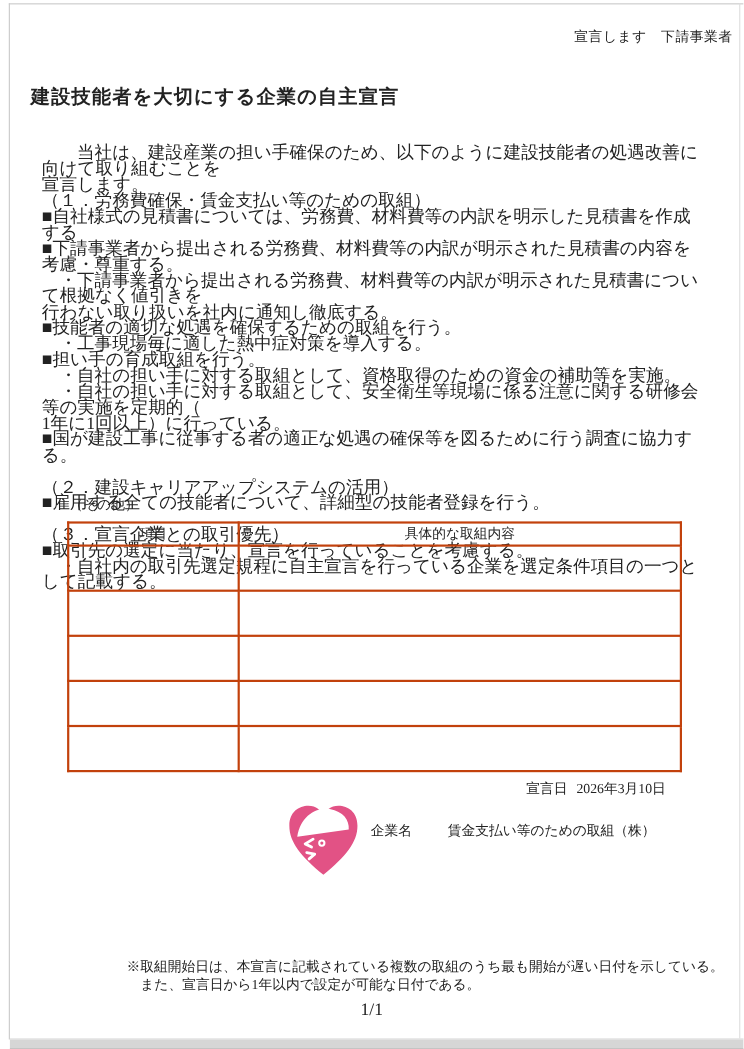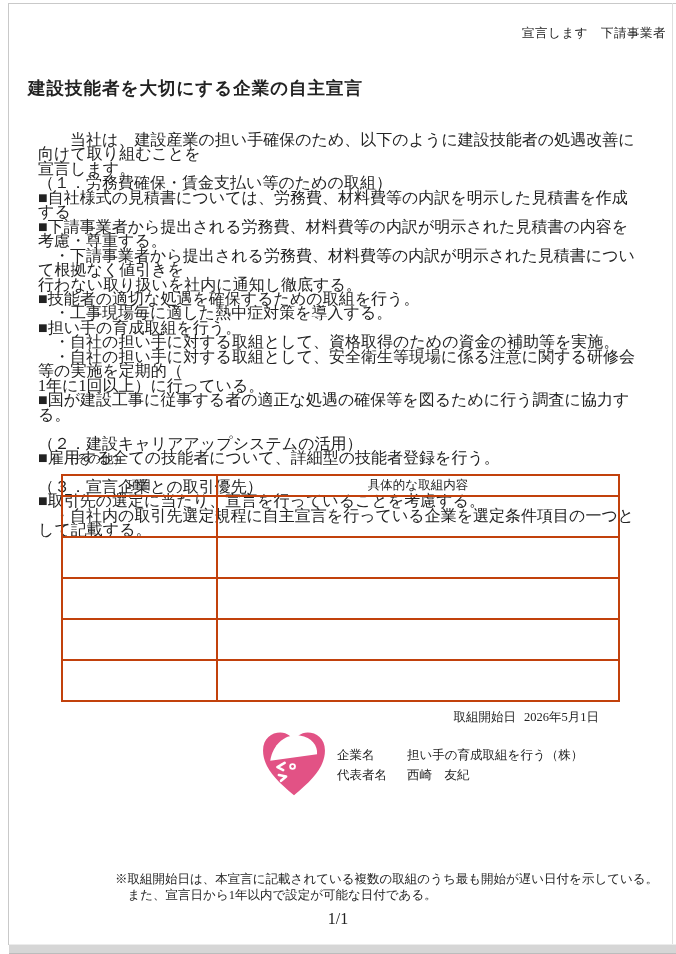--- a/index.html
+++ b/index.html
@@ -130,26 +130,25 @@
         <td></td>
       </tr>
       <tr>
         <td></td>
         <td></td>
       </tr>
     </tbody>
 </table>
 
 <div class="sig-dates">
-  <div><span class="sig-dlabel">取組開始日</span><span class="sig-dvalue">2026年5月1日</span></div>
+  <div><span class="sig-dlabel">宣言日</span><span class="sig-dvalue">2026年3月10日</span></div>
 </div>
 
 <div class="sig-company">
-  <div><span class="sig-clabel">企業名</span><span>担い手の育成取組を行う（株）</span></div>
-  <div><span class="sig-clabel">代表者名</span><span>西崎　友紀</span></div>
+  <div><span class="sig-clabel">企業名</span><span>賃金支払い等のための取組（株）</span></div>
 </div>
 
 <svg class="logo" viewBox="0 0 100 104" xmlns="http://www.w3.org/2000/svg">
   <path d="M50,94 C22,71 7,53 7,32 C7,15 19,7 31,7 C41,7 47,13 50,20 C53,13 59,7 69,7 C81,7 93,15 93,32 C93,53 78,71 50,94 Z" fill="#e25285"></path>
   <path d="M17,46 C21,20 41,8 58,11 C75,14 83,25 82,37 L17,46 Z" fill="#ffffff"></path>
   <path d="M37,49 L27,55 L35,59" stroke="#ffffff" stroke-width="3.6" fill="none" stroke-linecap="round" stroke-linejoin="round"></path>
   <path d="M29,66 L39,68 L32,74" stroke="#ffffff" stroke-width="3.6" fill="none" stroke-linecap="round" stroke-linejoin="round"></path>
   <circle cx="48" cy="54" r="4.6" fill="#ffffff"></circle>
   <circle cx="48" cy="54" r="2" fill="#e25285"></circle>
 </svg>

